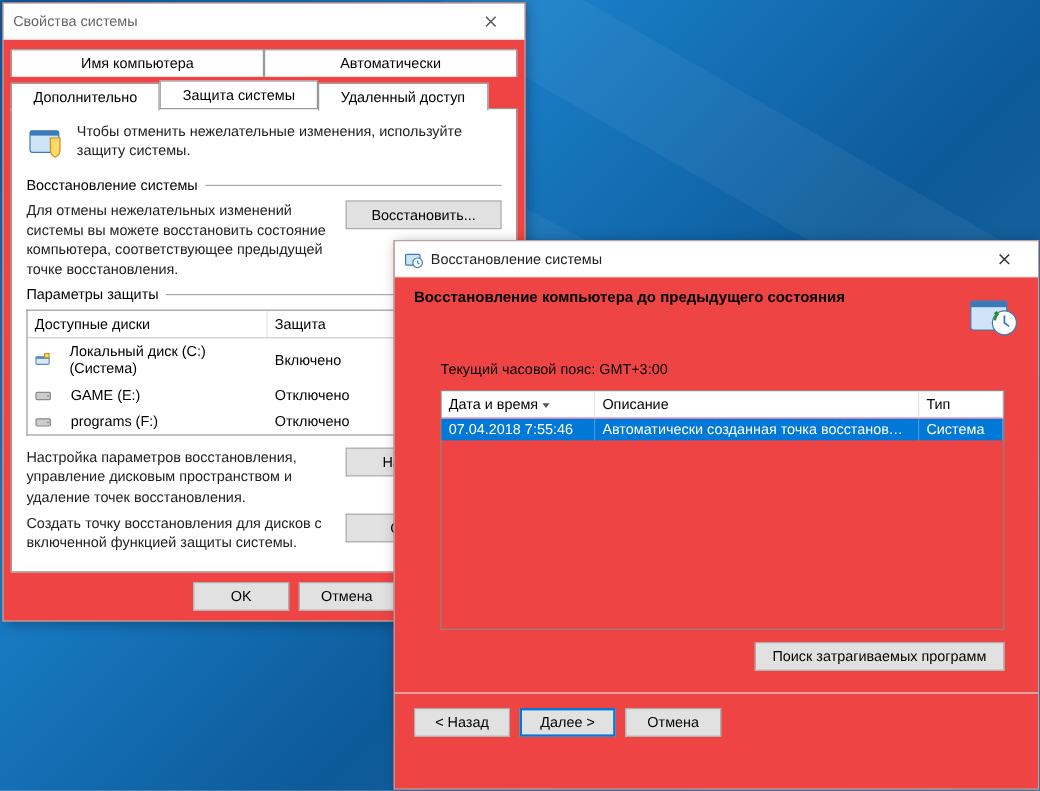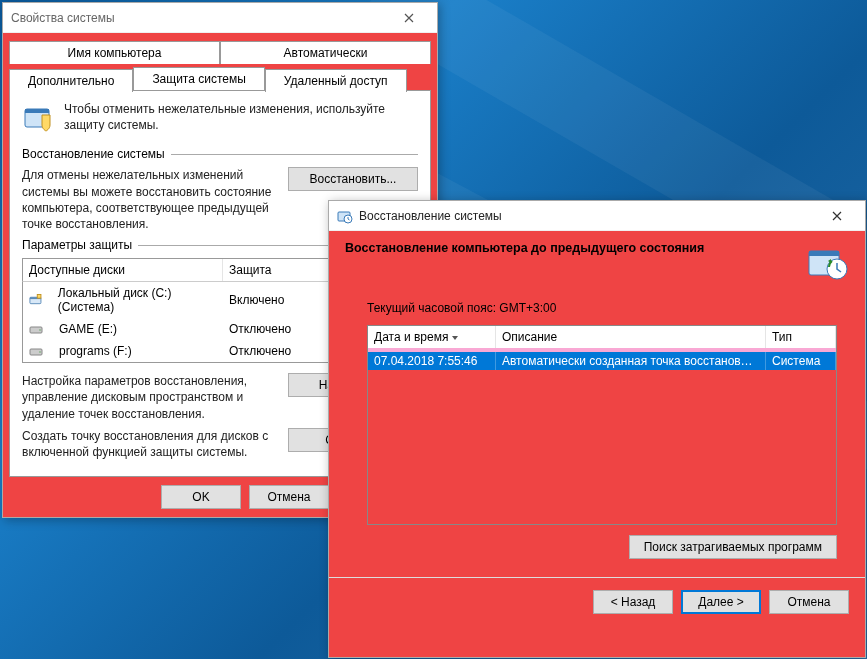--- a/index.html
+++ b/index.html
@@ -48,26 +48,26 @@
 .bigicon{width:42px;height:40px}
 .wz-body{padding:2px 28px 0 38px}
 .tz{margin:4px 0 10px}
 .rp-table{border:1px solid #888}
 .rp-head{display:flex;background:#fff}
 .rp-head .th{padding:4px 6px;border-right:1px solid #e5e5e5}
 .rp-head .th.sort::after{content:"";display:inline-block;margin-left:4px;border-left:3px solid transparent;border-right:3px solid transparent;border-top:4px solid #555;vertical-align:middle}
 .rc1{width:128px}
 .rc2{width:270px}
 .rc3{flex:1}
-.rp-body{height:176px;border-top:4px solid #f9a8d4}
+.rp-body{height:176px;border-top:1px solid #f9a8d4}
 .rp-body .tr{display:flex;background:#0078d7;color:#fff}
 .rp-body .td{padding:2px 6px;border-right:1px solid rgba(255,255,255,0.25);overflow:hidden;white-space:nowrap;text-overflow:ellipsis}
 .scanrow{display:flex;justify-content:flex-end;margin-top:10px}
 .divider{margin:18px 0 0;height:1px;background:#ddd}
-.wz-footer{display:flex;justify-content:flex-end;gap:8px;padding:12px 16px}
+.wz-footer{display:flex;justify-content:flex-start;gap:8px;padding:12px 16px}
 </style>
 </head>
 <body>
 <div class="ray r1"></div>
 <div class="ray r2"></div>
 
 <div class="win" style="left:2px;top:2px;width:436px">
   <div class="titlebar">
     <span class="title">Свойства системы</span>
     <div class="closebtn">

